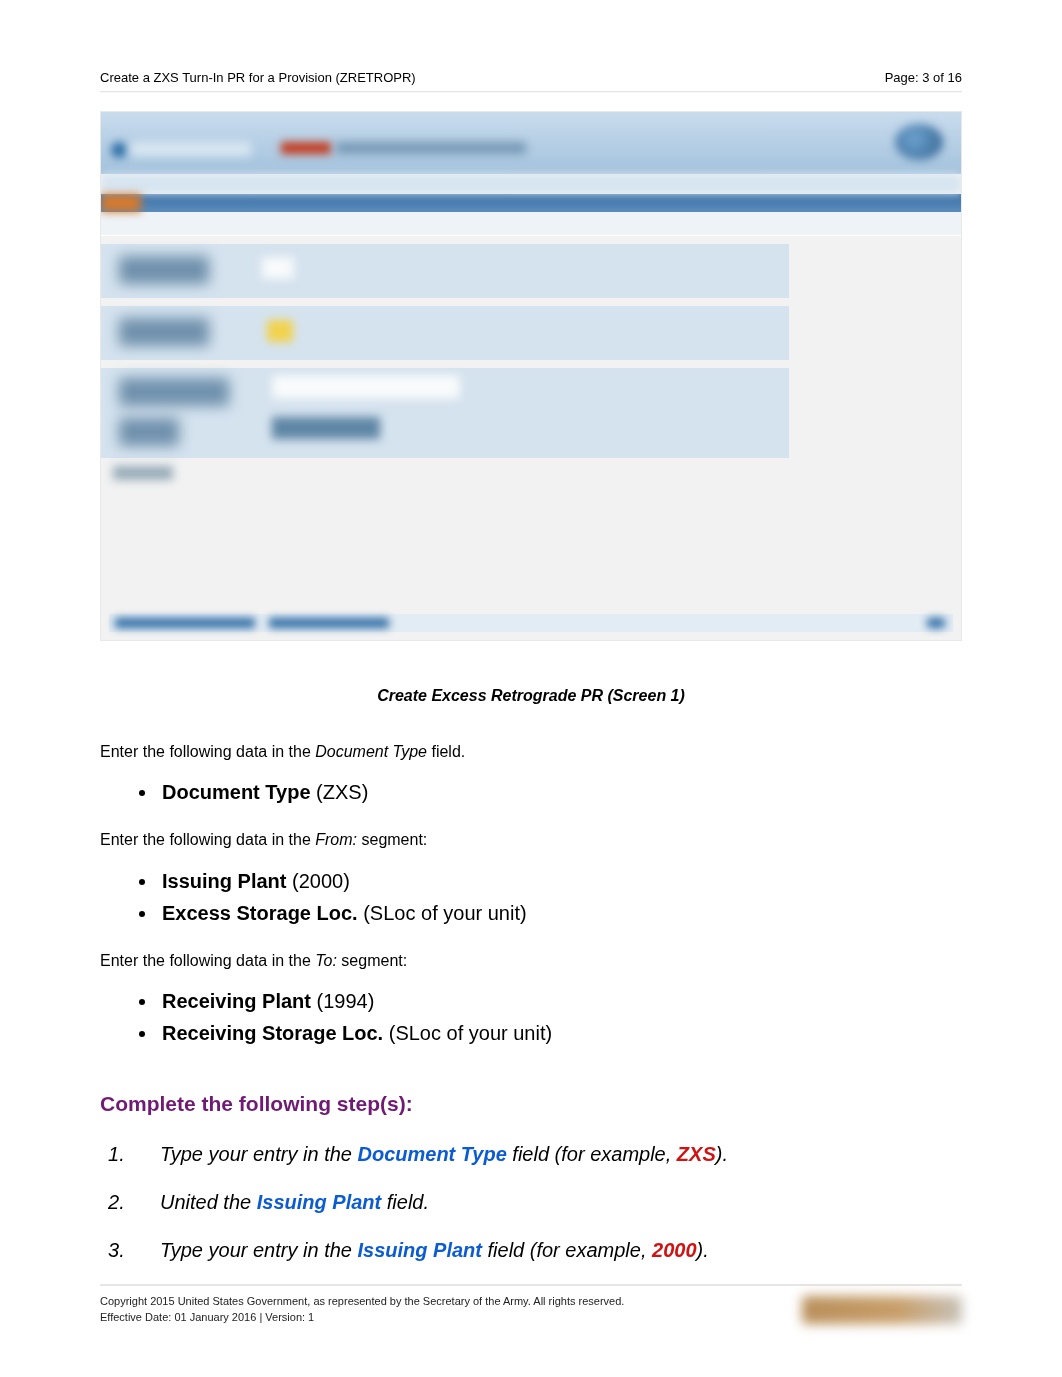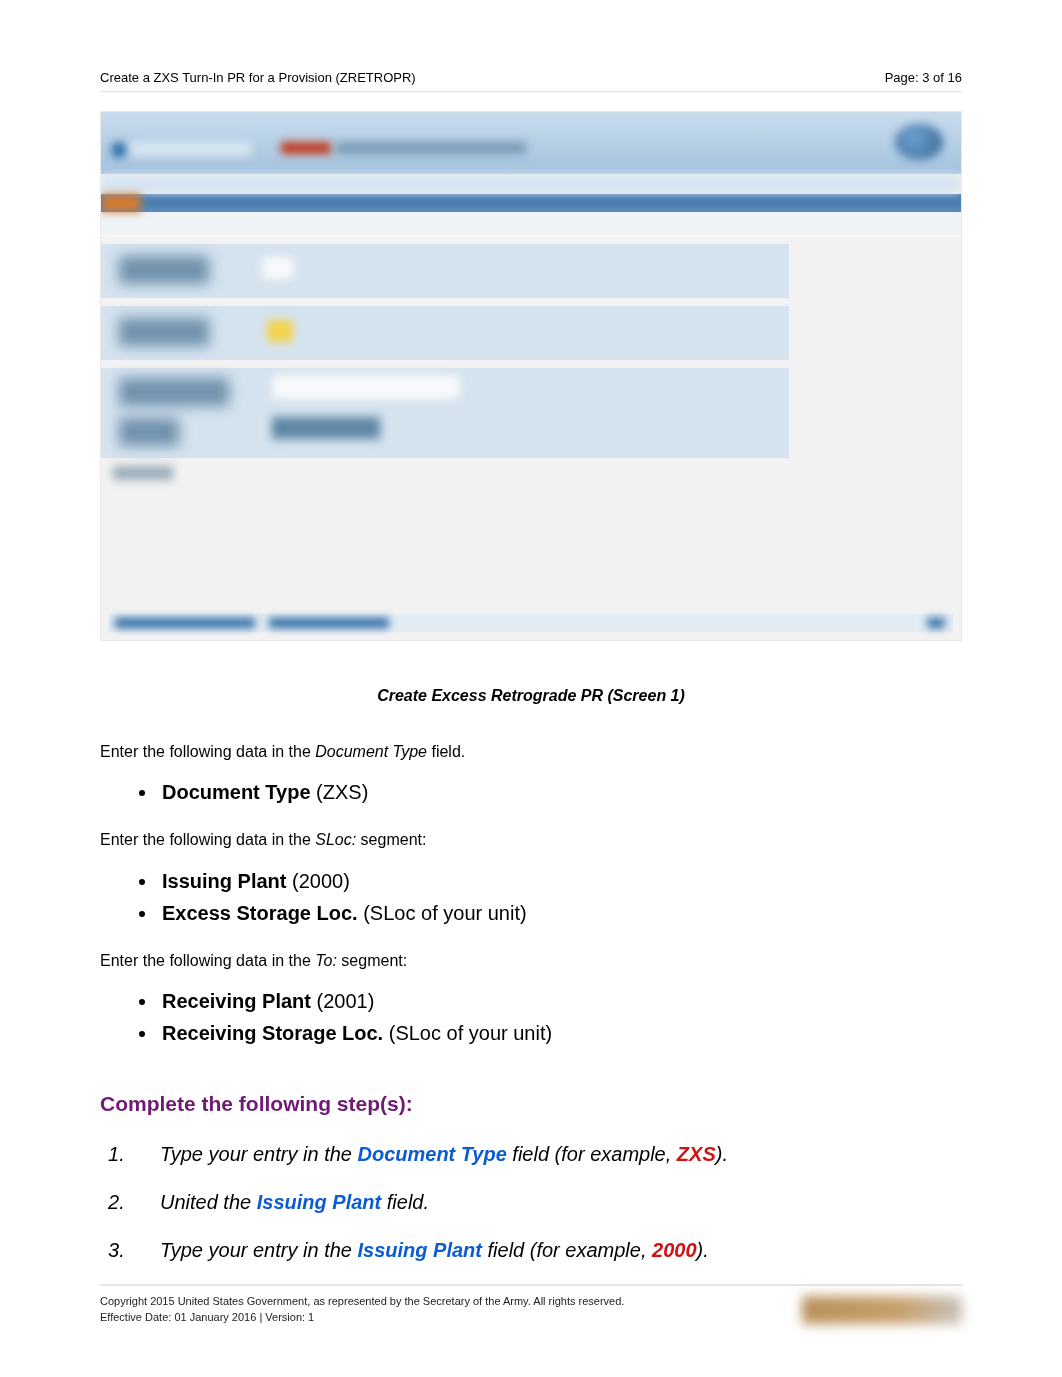--- a/index.html
+++ b/index.html
@@ -271,32 +271,32 @@
   <div class="caption">Create Excess Retrograde PR (Screen 1)</div>
 
   <p class="body-text">
     <span>Enter the following data in the </span><span class="ital">Document Type</span><span> field.</span>
   </p>
   <ul class="data-list">
     <li><span class="b">Document Type</span><span> (ZXS)</span></li>
   </ul>
 
   <p class="body-text">
-    <span>Enter the following data in the </span><span class="ital">SLoc:</span><span> segment:</span>
+    <span>Enter the following data in the </span><span class="ital">From:</span><span> segment:</span>
   </p>
   <ul class="data-list">
     <li><span class="b">Issuing Plant</span><span> (2000)</span></li>
     <li><span class="b">Excess Storage Loc.</span><span> (SLoc of your unit)</span></li>
   </ul>
 
   <p class="body-text">
     <span>Enter the following data in the </span><span class="ital">To:</span><span> segment:</span>
   </p>
   <ul class="data-list">
-    <li><span class="b">Receiving Plant</span><span> (2001)</span></li>
+    <li><span class="b">Receiving Plant</span><span> (1994)</span></li>
     <li><span class="b">Receiving Storage Loc.</span><span> (SLoc of your unit)</span></li>
   </ul>
 
   <div class="steps-heading">Complete the following step(s):</div>
 
   <ol class="steps">
     <li>
       <span>
         <span>Type your entry in the </span><span class="link-blue">Document Type</span><span> field (for example, </span><span class="val-red">ZXS</span><span>).</span>
       </span>

